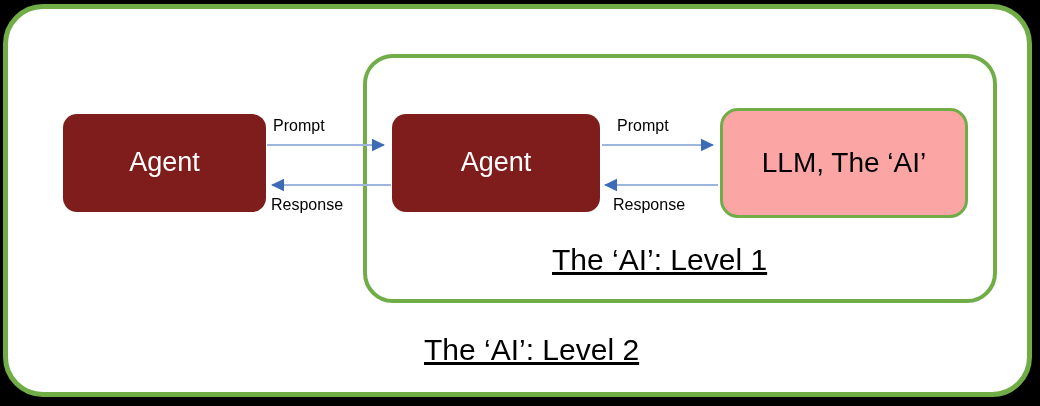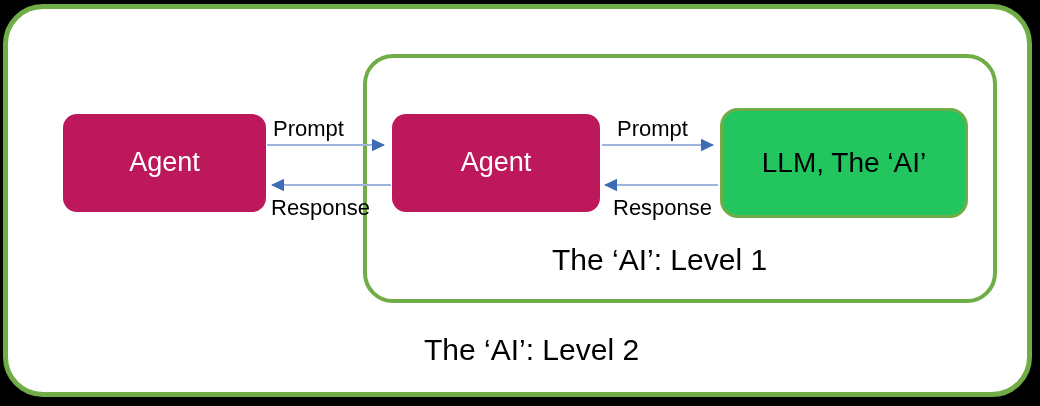--- a/index.html
+++ b/index.html
@@ -48,28 +48,28 @@
   .node {
     position: absolute;
     box-sizing: border-box;
     display: flex;
     align-items: center;
     justify-content: center;
     text-align: center;
     line-height: 1.1;
   }
   .node.agent {
-    background: #be185d;
+    background: #7f1d1d;
     border-radius: 14px;
     color: #FFFFFF;
     font-size: 27px;
     font-weight: 400;
   }
   .node.llm {
-    background: #22c55e;
+    background: #fca5a5;
     border: 3px solid #70AD47;
     border-radius: 18px;
     color: #000000;
     font-size: 28px;
     font-weight: 400;
   }
 
   #agent-outer { left: 63px;  top: 114px; width: 203px; height: 98px; }
   #agent-inner { left: 392px; top: 114px; width: 208px; height: 98px; }
   #llm-node    { left: 720px; top: 108px; width: 248px; height: 110px; }
@@ -80,37 +80,38 @@
     left: 0;
     top: 0;
     width: 1040px;
     height: 406px;
     pointer-events: none;
   }
 
   
   .edge-label {
     position: absolute;
-    font-size: 22px;
+    font-size: 16px;
     color: #000000;
     white-space: nowrap;
     line-height: 1;
   }
   #label-prompt-1   { left: 273px; top: 118px; }
   #label-response-1 { left: 271px; top: 197px; }
   #label-prompt-2   { left: 617px; top: 118px; }
   #label-response-2 { left: 613px; top: 197px; }
 
   
   .boundary-caption {
     position: absolute;
     font-size: 30px;
     color: #000000;
     white-space: nowrap;
     line-height: 1;
+    text-decoration: underline;
   }
   #caption-level-1 { left: 552px; top: 245px; }
   #caption-level-2 { left: 390px; top: 335px; margin-left: 34px; }
 </style>
 </head>
 <body>
 
 <div id="canvas">
 
   <div class="outer-boundary"></div>

